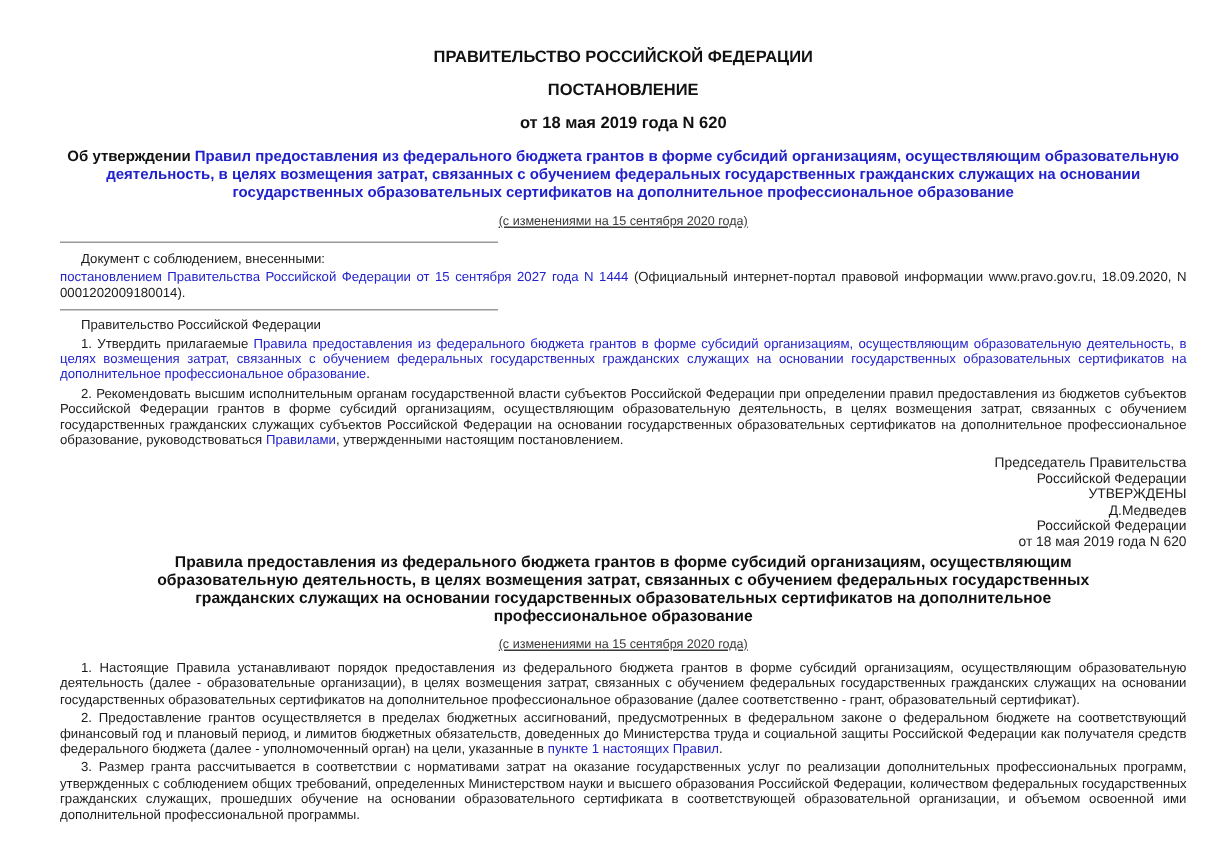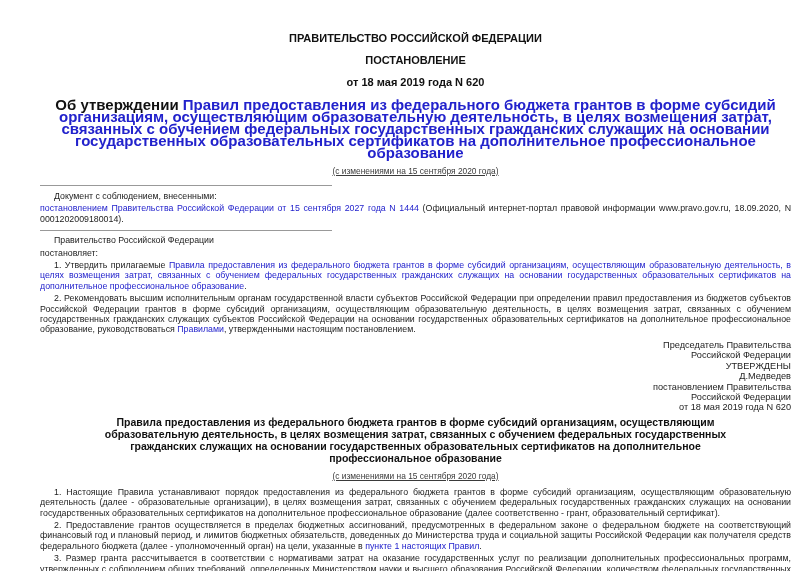--- a/index.html
+++ b/index.html
@@ -17,21 +17,21 @@
     text-align: center;
     font-weight: 700;
     font-size: 11px;
     line-height: 11px;
     margin-bottom: 11px;
     color: #111;
   }
   .subject {
     text-align: center;
     font-weight: 700;
-    font-size: 15px;
+    font-size: 10px;
     line-height: 12px;
     margin-top: 1px;
     color: #111;
   }
   .amend-note {
     text-align: center;
     font-size: 8.4px;
     color: #3a3a3a;
     margin-top: 7px;
     text-decoration: underline;
@@ -88,31 +88,29 @@
   <div class="amend-note">(с изменениями на 15 сентября 2020 года)</div>
 
   <hr class="rule">
 
   <div class="t indent changes-intro">Документ с соблюдением, внесенными:</div>
   <div class="t"><a href="#" class="doc-link">постановлением Правительства Российской Федерации от 15 сентября 2027 года N 1444</a><span> (Официальный интернет-портал правовой информации www.pravo.gov.ru, 18.09.2020, N 0001202009180014).</span></div>
 
   <hr class="rule second">
 
   <div class="t indent mb2">Правительство Российской Федерации</div>
-  <div class="t mb2">постановляет:</div>
 
   <div class="t indent mb2"><span>1. Утвердить прилагаемые </span><a href="#" class="doc-link">Правила предоставления из федерального бюджета грантов в форме субсидий организациям, осуществляющим образовательную деятельность, в целях возмещения затрат, связанных с обучением федеральных государственных гражданских служащих на основании государственных образовательных сертификатов на дополнительное профессиональное образование</a><span>.</span></div>
   <div class="t indent mb2"><span>2. Рекомендовать высшим исполнительным органам государственной власти субъектов Российской Федерации при определении правил предоставления из бюджетов субъектов Российской Федерации грантов в форме субсидий организациям, осуществляющим образовательную деятельность, в целях возмещения затрат, связанных с обучением государственных гражданских служащих субъектов Российской Федерации на основании государственных образовательных сертификатов на дополнительное профессиональное образование, руководствоваться </span><a href="#" class="doc-link">Правилами</a><span>, утвержденными настоящим постановлением.</span></div>
 
   <div class="sig">
     <div>Председатель Правительства</div>
     <div>Российской Федерации</div>
     <div>УТВЕРЖДЕНЫ</div>
     <div>Д.Медведев</div>
-    <div>постановлением Правительства</div>
     <div>Российской Федерации</div>
     <div>от 18 мая 2019 года N 620</div>
   </div>
 
   <div class="rules-title">Правила предоставления из федерального бюджета грантов в форме субсидий организациям, осуществляющим образовательную деятельность, в целях возмещения затрат, связанных с обучением федеральных государственных гражданских служащих на основании государственных образовательных сертификатов на дополнительное профессиональное образование</div>
 
   <div class="amend-note rules-note">(с изменениями на 15 сентября 2020 года)</div>
 
   <div class="t indent mb2"><span>1. Настоящие Правила устанавливают порядок предоставления из федерального бюджета грантов в форме субсидий организациям, осуществляющим образовательную деятельность (далее - образовательные организации), в целях возмещения затрат, связанных с обучением федеральных государственных гражданских служащих на основании государственных образовательных сертификатов на дополнительное профессиональное образование (далее соответственно - грант, образовательный сертификат).</span></div>
   <div class="t indent mb2"><span>2. Предоставление грантов осуществляется в пределах бюджетных ассигнований, предусмотренных в федеральном законе о федеральном бюджете на соответствующий финансовый год и плановый период, и лимитов бюджетных обязательств, доведенных до Министерства труда и социальной защиты Российской Федерации как получателя средств федерального бюджета (далее - уполномоченный орган) на цели, указанные в </span><a href="#" class="doc-link">пункте 1 настоящих Правил</a><span>.</span></div>

